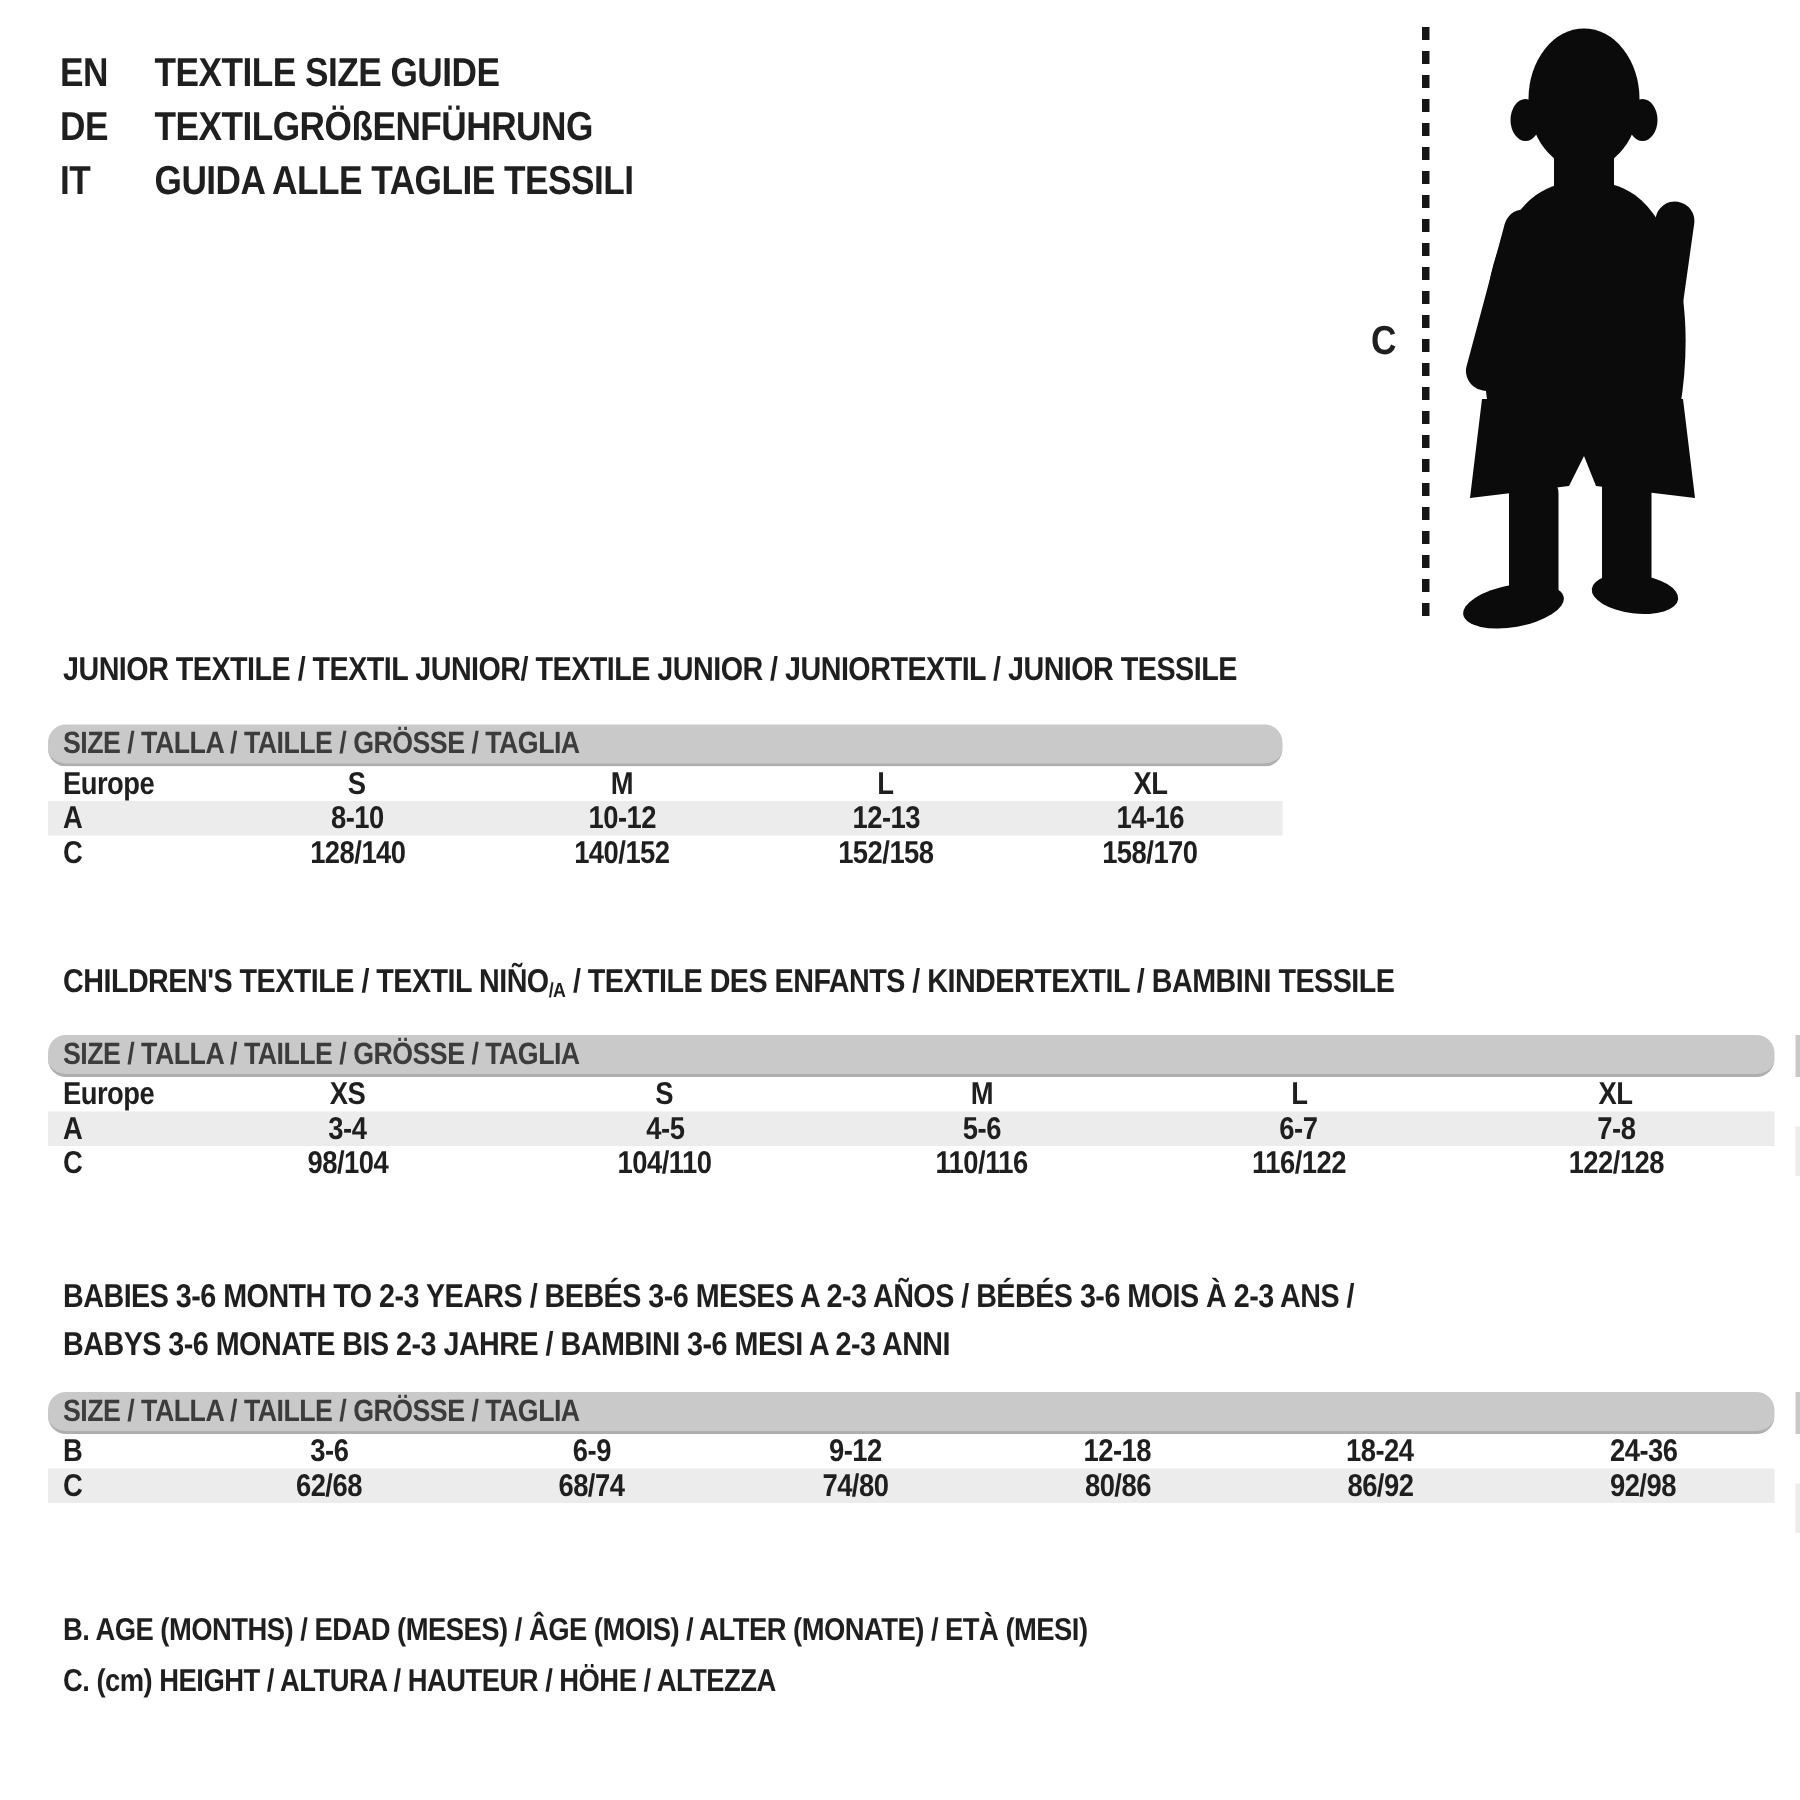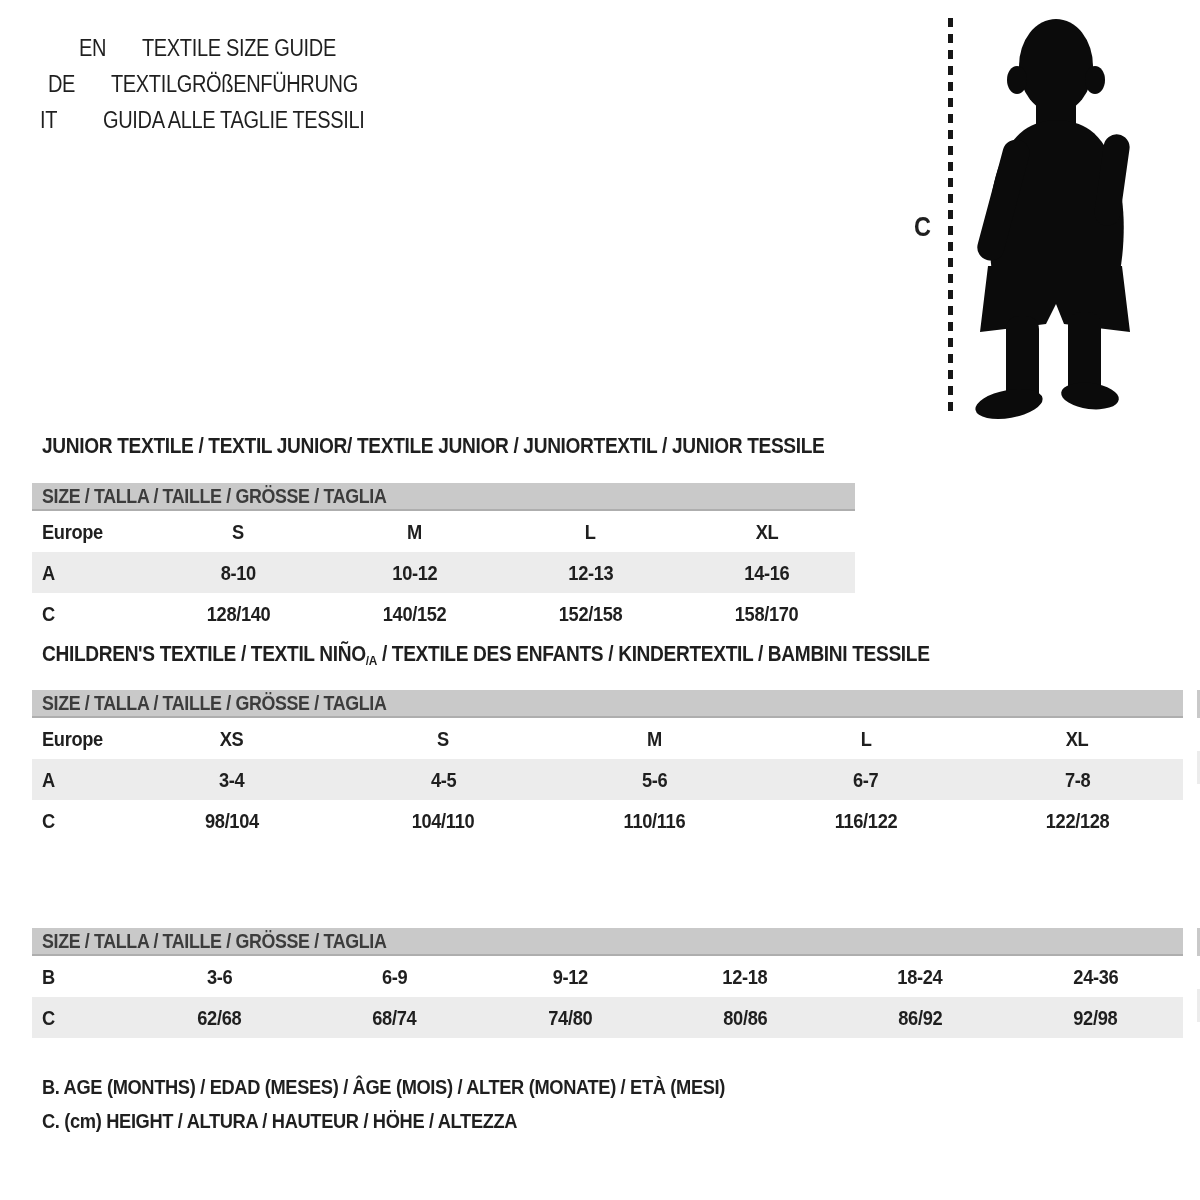--- a/index.html
+++ b/index.html
@@ -6,44 +6,44 @@
   .page {
     position:relative; width:1200px; height:1200px; background:#ffffff;
     font-family:"Liberation Sans", sans-serif; color:#1f1f1f; overflow:hidden;
   }
   
   .cl { display:inline-block; transform:scaleX(0.87); transform-origin:0 50%; letter-spacing:-0.4px; white-space:nowrap; }
   .cc { display:inline-block; transform:scaleX(0.87); transform-origin:50% 50%; letter-spacing:-0.4px; white-space:nowrap; }
 
   
   .lang-block { position:absolute; left:40px; top:30px; }
-  .lang-row { display:flex; height:36px; align-items:center; font-size:23px; font-weight:normal;justify-content:center; }
+  .lang-row { display:flex; height:36px; align-items:center; font-size:27px; font-weight:bold; }
   .lang-code { width:63px; flex:0 0 63px; }
 
   
   .measure-line {
     position:absolute; left:948px; top:18px; width:5px; height:398px;
     background:repeating-linear-gradient(to bottom,#161616 0 9px, transparent 9px 16px);
   }
   .measure-label { position:absolute; left:914px; top:212px; font-size:27px; font-weight:bold; }
   .figure { position:absolute; left:964px; top:16px; width:170px; height:404px; }
 
   
   .section-title { position:absolute; left:42px; font-size:22px; font-weight:bold; }
   .title-line { height:32px; display:flex; align-items:center; }
   .sub { font-size:0.62em; vertical-align:-0.28em; }
 
   
   .table { position:absolute; left:32px; }
   .thead {
     height:28px; box-sizing:border-box; background:#c9c9c9; border-bottom:2px solid #aeaeae;
     display:flex; align-items:center; padding-left:10px;
-    font-size:20.5px; font-weight:bold; color:#3c3c3c;
+    font-size:20.5px; font-weight:bold; color:#3c3c3c;border-radius:12px;
   }
-  .trow { display:grid; height:41px; align-items:center; font-size:21px; font-weight:bold; }
+  .trow { display:grid; height:23px; align-items:center; font-size:21px; font-weight:bold; }
   .rj { grid-template-columns:118px repeat(4,1fr); width:823px; }
   .rc { grid-template-columns:94px repeat(5,1fr); width:1151px; }
   .rb { grid-template-columns:100px repeat(6,1fr); width:1151px; }
   .wj { width:823px; }
   .wc { width:1151px; }
   .cell.l { padding-left:10px; }
   .cell.c { text-align:center; }
   .alt { background:#ececec; }
   .sliver { position:absolute; left:1197px; width:3px; }
   .sliver.hdr { background:#c9c9c9; height:28px; }
@@ -149,20 +149,28 @@
     <div class="trow rc">
       <div class="cell l"><span class="cl">C</span></div>
       <div class="cell c"><span class="cc">98/104</span></div>
       <div class="cell c"><span class="cc">104/110</span></div>
       <div class="cell c"><span class="cc">110/116</span></div>
       <div class="cell c"><span class="cc">116/122</span></div>
       <div class="cell c"><span class="cc">122/128</span></div>
     </div>
   </div>
 
+  <div class="section-title" style="top:848px">
+    <div class="title-line">
+        <span class="cl">BABIES 3-6 MONTH TO 2-3 YEARS / BEBÉS 3-6 MESES A 2-3 AÑOS / BÉBÉS 3-6 MOIS À 2-3 ANS /</span>
+      </div>
+    <div class="title-line">
+        <span class="cl">BABYS 3-6 MONATE BIS 2-3 JAHRE / BAMBINI 3-6 MESI A 2-3 ANNI</span>
+      </div>
+  </div>
   <div class="table" style="top:928px">
     <div class="thead wc">
       <span class="cl">SIZE / TALLA / TAILLE / GRÖSSE / TAGLIA</span>
     </div>
     <div class="trow rb">
       <div class="cell l"><span class="cl">B</span></div>
       <div class="cell c"><span class="cc">3-6</span></div>
       <div class="cell c"><span class="cc">6-9</span></div>
       <div class="cell c"><span class="cc">9-12</span></div>
       <div class="cell c"><span class="cc">12-18</span></div>

